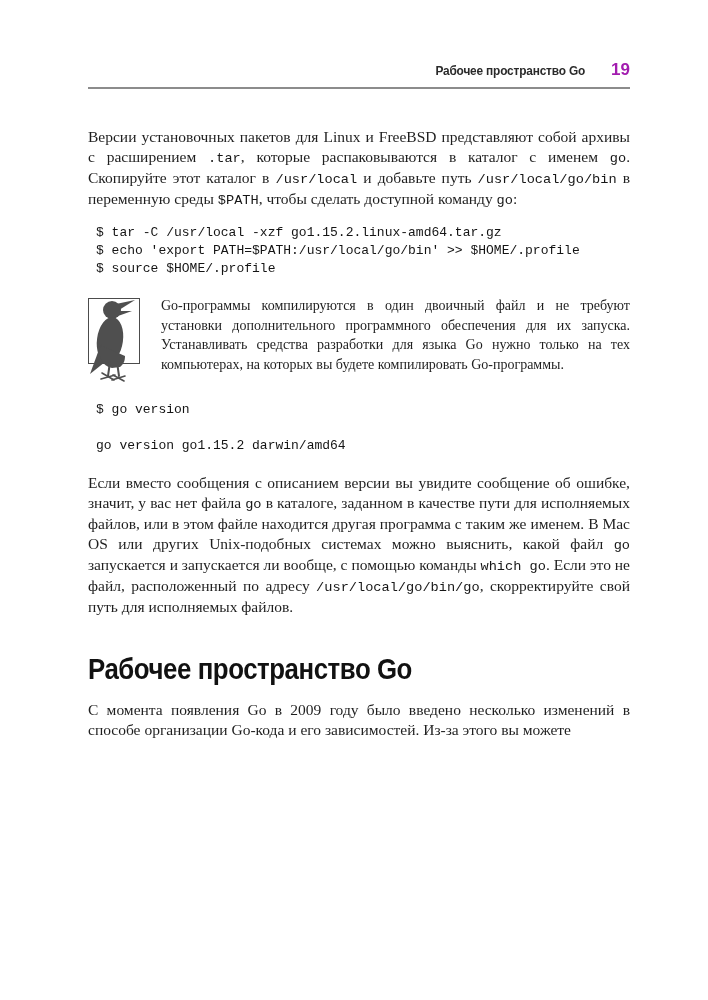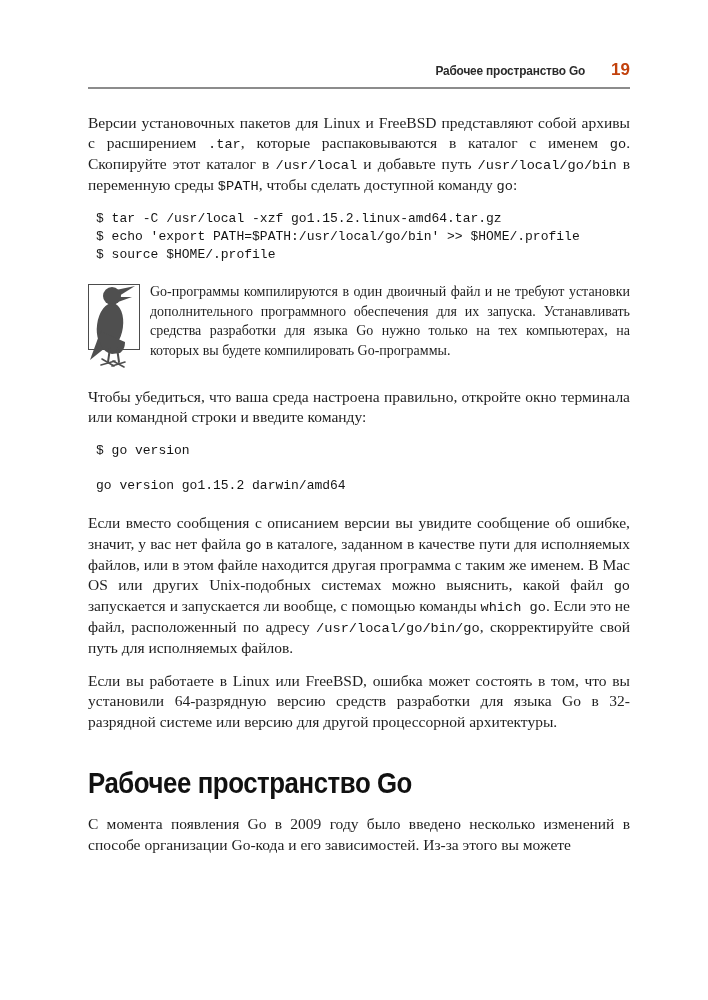--- a/index.html
+++ b/index.html
@@ -37,32 +37,32 @@
     font-weight: 600;
     color: #2a2a2a;
     display: inline-block;
     transform: scaleX(0.88);
     transform-origin: 100% 50%;
     letter-spacing: -0.2px;
   }
   .rh-num {
     font-size: 17px;
     font-weight: 700;
-    color: #c2410c;
+    color: #a21caf;
   }
 
   
   .body-para {
     font-size: 15.5px;
     line-height: 1.32;
     text-align: justify;
     margin: 12px 0;
     color: #1f1f1f;
   }
-  .para-first { margin-top: 24px; }
+  .para-first { margin-top: 38px; }
   .body-para code, .note-text code {
     font-family: "Liberation Mono", "DejaVu Sans Mono", monospace;
     font-size: 0.88em;
     color: #161616;
   }
 
   
   .code-block {
     font-family: "Liberation Mono", "DejaVu Sans Mono", monospace;
     font-size: 13px;
@@ -71,21 +71,21 @@
     color: #141414;
     white-space: pre;
   }
   .code-block code {
     font-family: inherit;
   }
 
   
   .note {
     display: flex;
-    gap: 10px;
+    gap: 21px;
     margin: 5px 0 26px;
   }
   .note-icon-box {
     position: relative;
     flex: none;
     width: 50px;
     height: 64px;
     border: 1px solid #4c4c4c;
     margin-top: 2px;
   }
@@ -152,29 +152,27 @@
           <path d="M13,81 L27,77"></path>
           <path d="M14,75 L26,82"></path>
           <path d="M24,82 L37,78"></path>
           <path d="M25,77 L36,83"></path>
         </g>
       </svg>
     </div>
     <p class="note-text"><span>Go-программы компилируются в один двоичный файл и не требуют установки дополнительного программного обеспечения для их запуска. Устанавливать средства разработки для языка Go нужно только на тех компьютерах, на которых вы будете компилировать Go-программы.</span></p>
   </div>
 
-  <p class="body-para"><span>Чтобы убедиться, что ваша среда настроена правильно, откройте окно терминала или командной строки и введите команду:</span></p>
 
   <pre class="code-block"><code>$ go version</code></pre>
 
 
   <pre class="code-block"><code>go version go1.15.2 darwin/amd64</code></pre>
 
 
   <p class="body-para"><span>Если вместо сообщения с описанием версии вы увидите сообщение об ошибке, значит, у вас нет файла </span><code>go</code><span> в каталоге, заданном в качестве пути для исполняемых файлов, или в этом файле находится другая программа с таким же именем. В Mac OS или других Unix-подобных системах можно выяснить, какой файл </span><code>go</code><span> запускается и запускается ли вообще, с помощью команды </span><code>which go</code><span>. Если это не файл, расположенный по адресу </span><code>/usr/local/go/bin/go</code><span>, скорректируйте свой путь для исполняемых файлов.</span></p>
 
-  <p class="body-para"><span>Если вы работаете в Linux или FreeBSD, ошибка может состоять в том, что вы установили 64-разрядную версию средств разработки для языка Go в 32-разрядной системе или версию для другой процессорной архитектуры.</span></p>
 
   <h1 class="section-heading">Рабочее пространство Go</h1>
 
   <p class="body-para"><span>С момента появления Go в 2009 году было введено несколько изменений в способе организации Go-кода и его зависимостей. Из-за этого вы можете</span></p>
 
 </div>
 
 </body></html>

